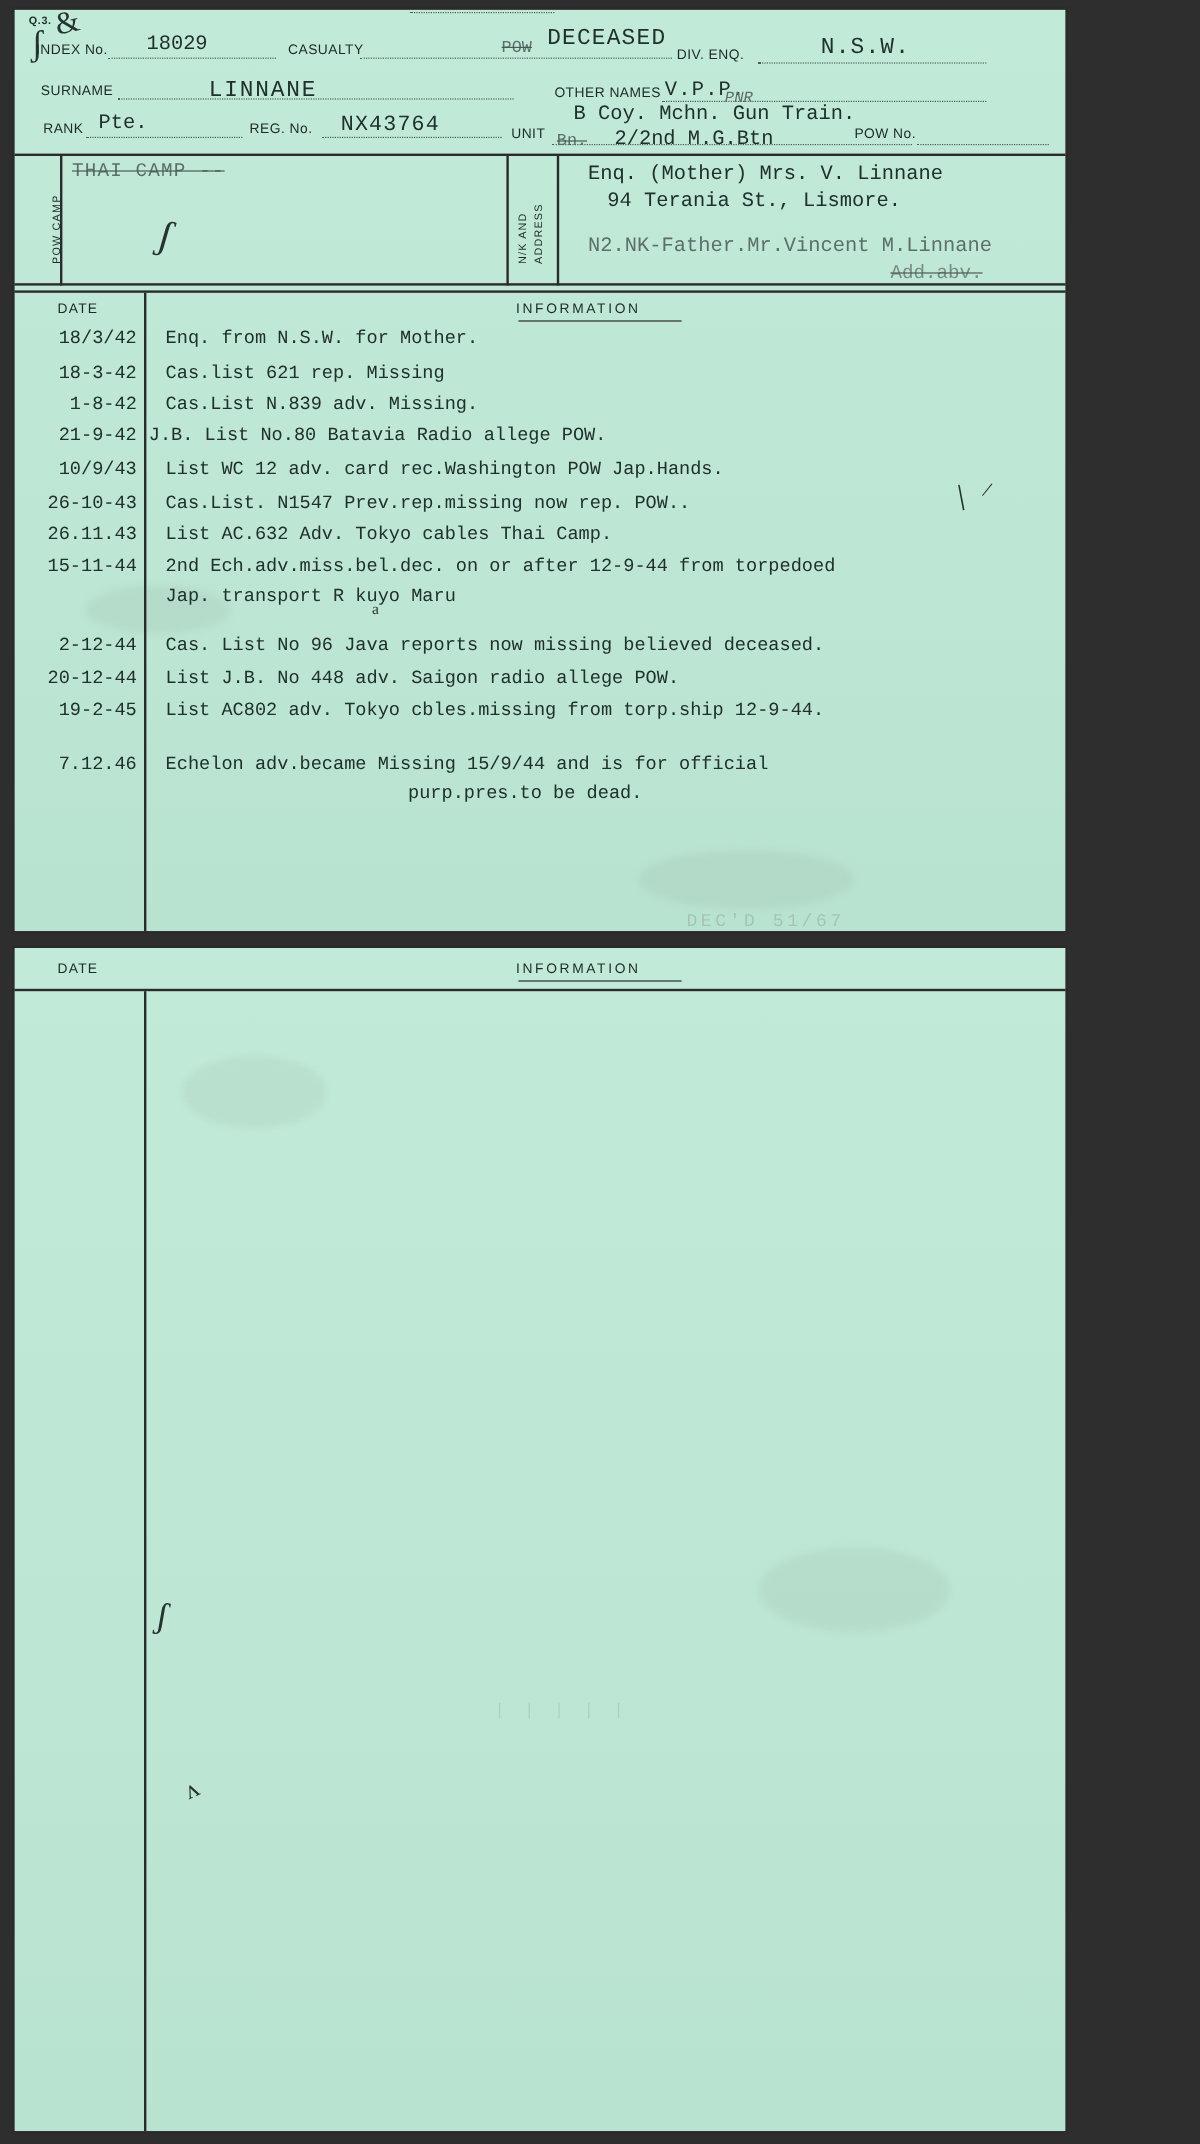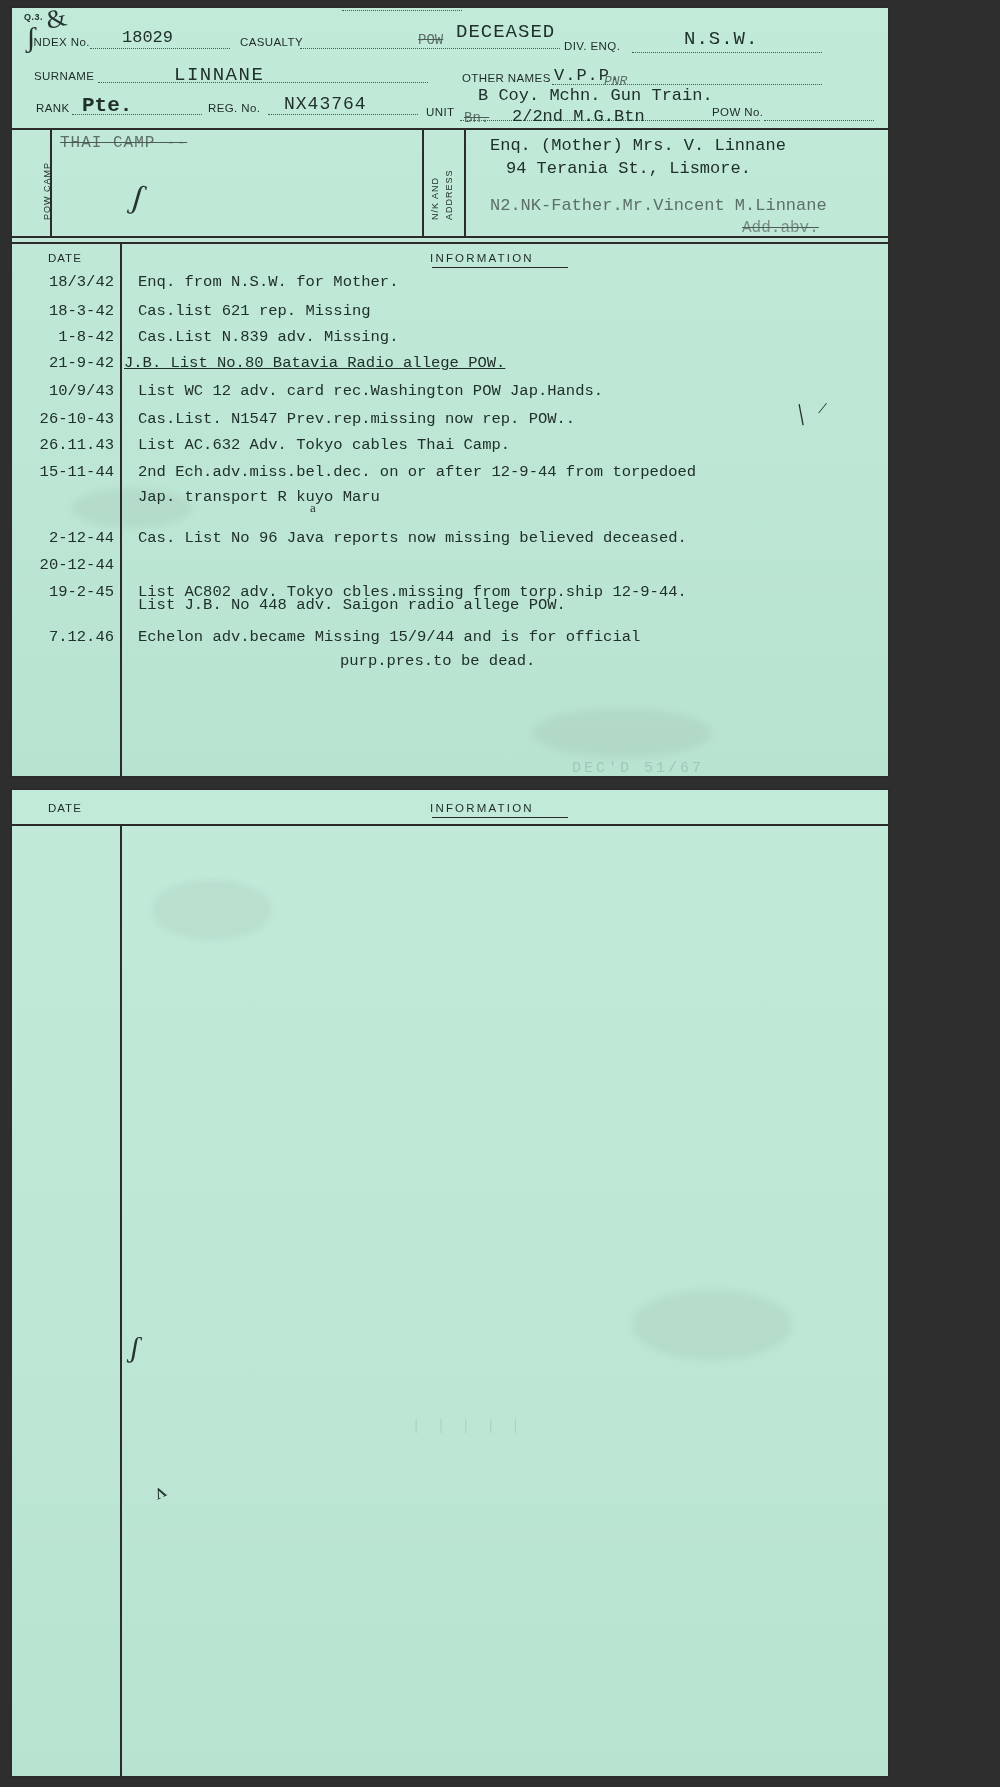--- a/index.html
+++ b/index.html
@@ -161,21 +161,21 @@
     <div class="lbl" style="left:22px;top:62px;">SURNAME</div>
     <div class="dots" style="left:86px;top:74px;width:330px;"></div>
     <div class="hand" style="left:162px;top:56px;font-size:19px;letter-spacing:1.5px;">LINNANE</div>
 
     <div class="lbl" style="left:450px;top:64px;">OTHER NAMES</div>
     <div class="dots" style="left:540px;top:76px;width:270px;"></div>
     <div class="hand" style="left:542px;top:58px;font-size:17px;letter-spacing:1px;">V.P.P.</div>
 
     <div class="lbl" style="left:24px;top:94px;">RANK</div>
     <div class="dots" style="left:60px;top:106px;width:130px;"></div>
-    <div class="hand" style="left:70px;top:86px;font-size:21px;font-weight:bold;">Pte.</div>
+    <div class="hand" style="left:70px;top:86px;font-size:17px;">Pte.</div>
 
     <div class="lbl" style="left:196px;top:94px;">REG. No.</div>
     <div class="dots" style="left:256px;top:106px;width:150px;"></div>
     <div class="hand" style="left:272px;top:86px;font-size:18px;letter-spacing:1px;">NX43764</div>
 
     <div class="lbl" style="left:414px;top:98px;">UNIT</div>
     <div class="dots" style="left:448px;top:112px;width:300px;"></div>
     <div class="hand" style="left:466px;top:78px;font-size:17px;">B Coy. Mchn. Gun Train.</div>
     <div class="hand strike faded" style="left:452px;top:102px;font-size:14px;">Bn.</div>
     <div class="hand" style="left:500px;top:99px;font-size:17px;">2/2nd M.G.Btn</div>
@@ -218,21 +218,21 @@
         <div>
           <div class="rowdate" style="top: 294px; left: -6px;">18-3-42</div>
           <div class="rowinfo" style="top: 294px;">Cas.list 621 rep.  Missing</div>
         </div>
         <div>
           <div class="rowdate" style="top: 320px; left: -6px;">1-8-42</div>
           <div class="rowinfo" style="top: 320px;">Cas.List  N.839 adv. Missing.</div>
         </div>
         <div>
           <div class="rowdate" style="top: 346px; left: -6px;">21-9-42</div>
-          <div class="rowinfo" style="top: 346px; left: 112px; text-decoration: underline;">J.B. List No.80 Batavia Radio allege POW.</div>
+          <div class="rowinfo" style="top: 346px; left: 112px;">J.B. List No.80 Batavia Radio allege POW.</div>
         </div>
         <div>
           <div class="rowdate faded" style="top: 374px; left: -6px;">10/9/43</div>
           <div class="rowinfo faded" style="top: 374px;">List WC 12 adv. card rec.Washington POW Jap.Hands.</div>
         </div>
         <div>
           <div class="rowdate faded" style="top: 402px; left: -6px;">26-10-43</div>
           <div class="rowinfo faded" style="top: 402px;">Cas.List. N1547 Prev.rep.missing now rep. POW..</div>
         </div>
         <div>
@@ -246,21 +246,21 @@
         <div>
           <div class="rowdate" style="top: 480px; left: -6px;"></div>
           <div class="rowinfo" style="top: 480px;">Jap. transport R kuyo Maru</div>
         </div>
         <div>
           <div class="rowdate" style="top: 521px; left: -6px;">2-12-44</div>
           <div class="rowinfo" style="top: 521px;">Cas. List No 96 Java reports now missing believed deceased.</div>
         </div>
         <div>
           <div class="rowdate" style="top: 548px; left: -6px;">20-12-44</div>
-          <div class="rowinfo" style="top: 548px; margin-top: 40px;">List J.B. No 448 adv. Saigon radio allege POW.</div>
+          <div class="rowinfo" style="top: 548px;">List J.B. No 448 adv. Saigon radio allege POW.</div>
         </div>
         <div>
           <div class="rowdate faded" style="top: 575px; left: -6px;">19-2-45</div>
           <div class="rowinfo faded" style="top: 575px;">List AC802 adv. Tokyo cbles.missing from torp.ship 12-9-44.</div>
         </div>
         <div>
           <div class="rowdate" style="top: 620px; left: -6px;">7.12.46</div>
           <div class="rowinfo" style="top: 620px;">Echelon adv.became Missing 15/9/44 and is for official</div>
         </div>
         <div>

